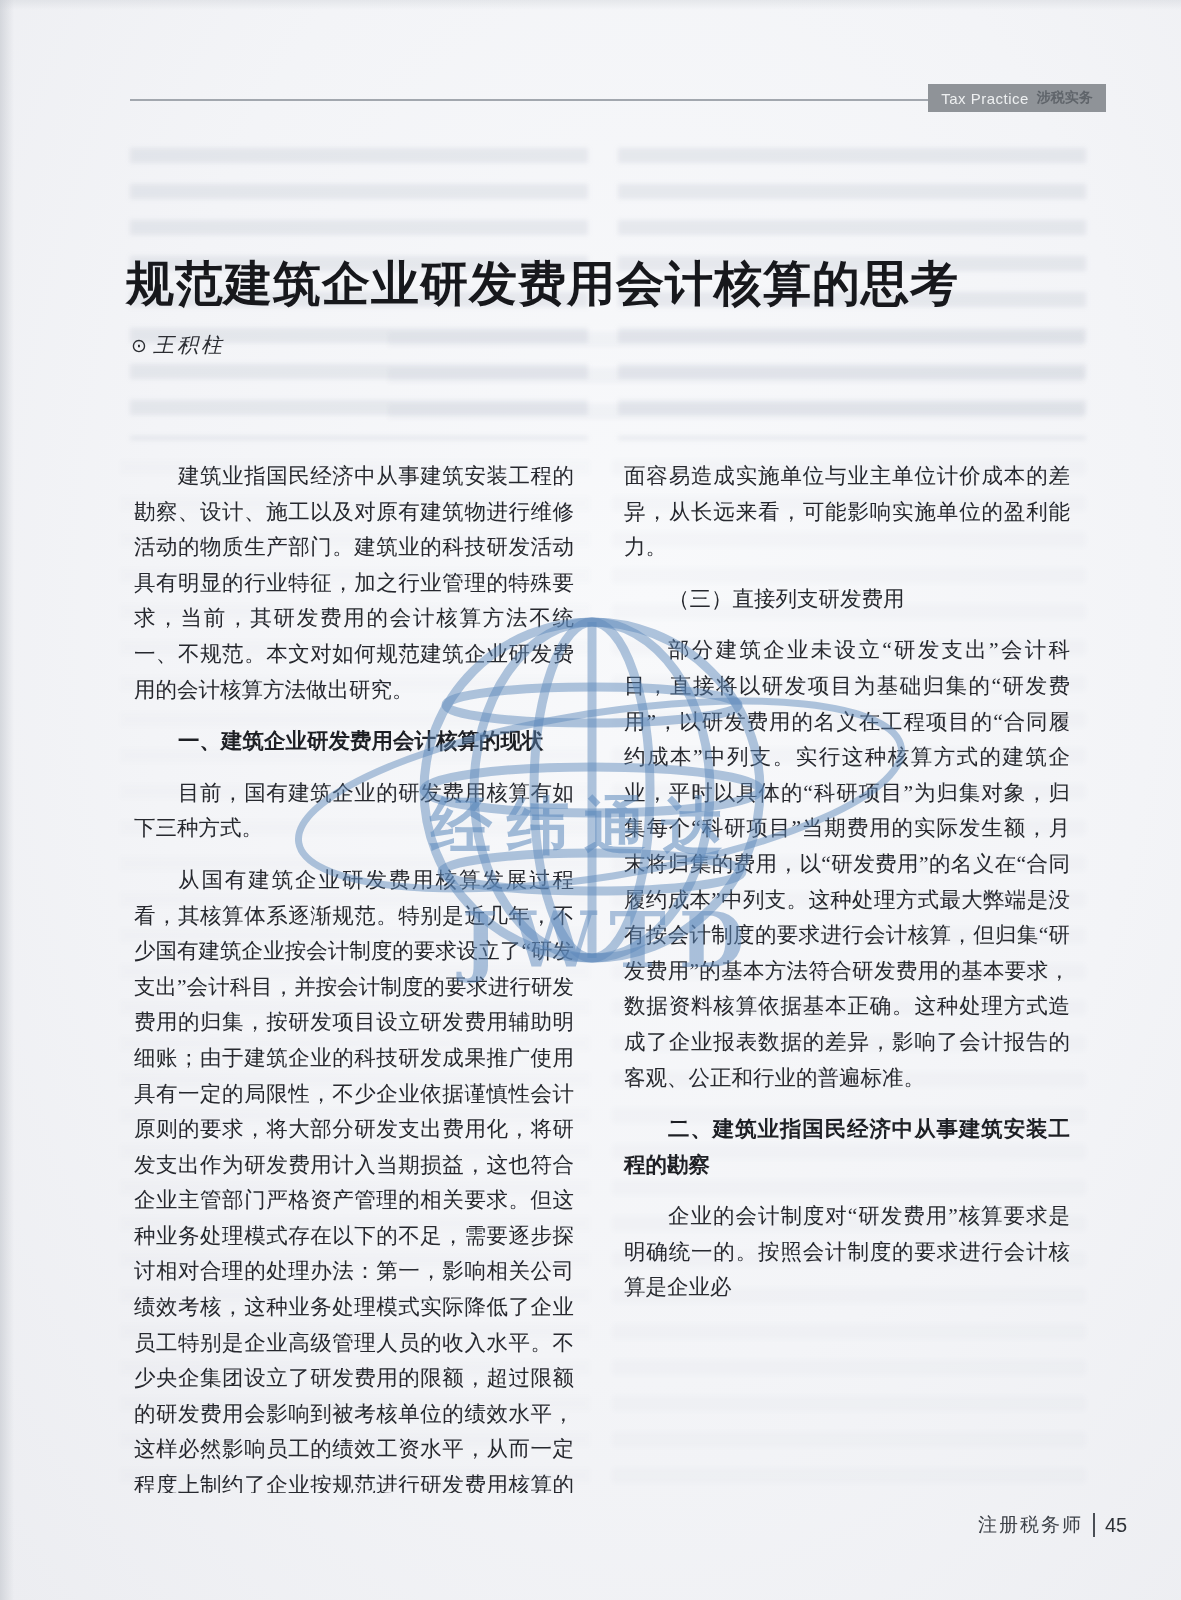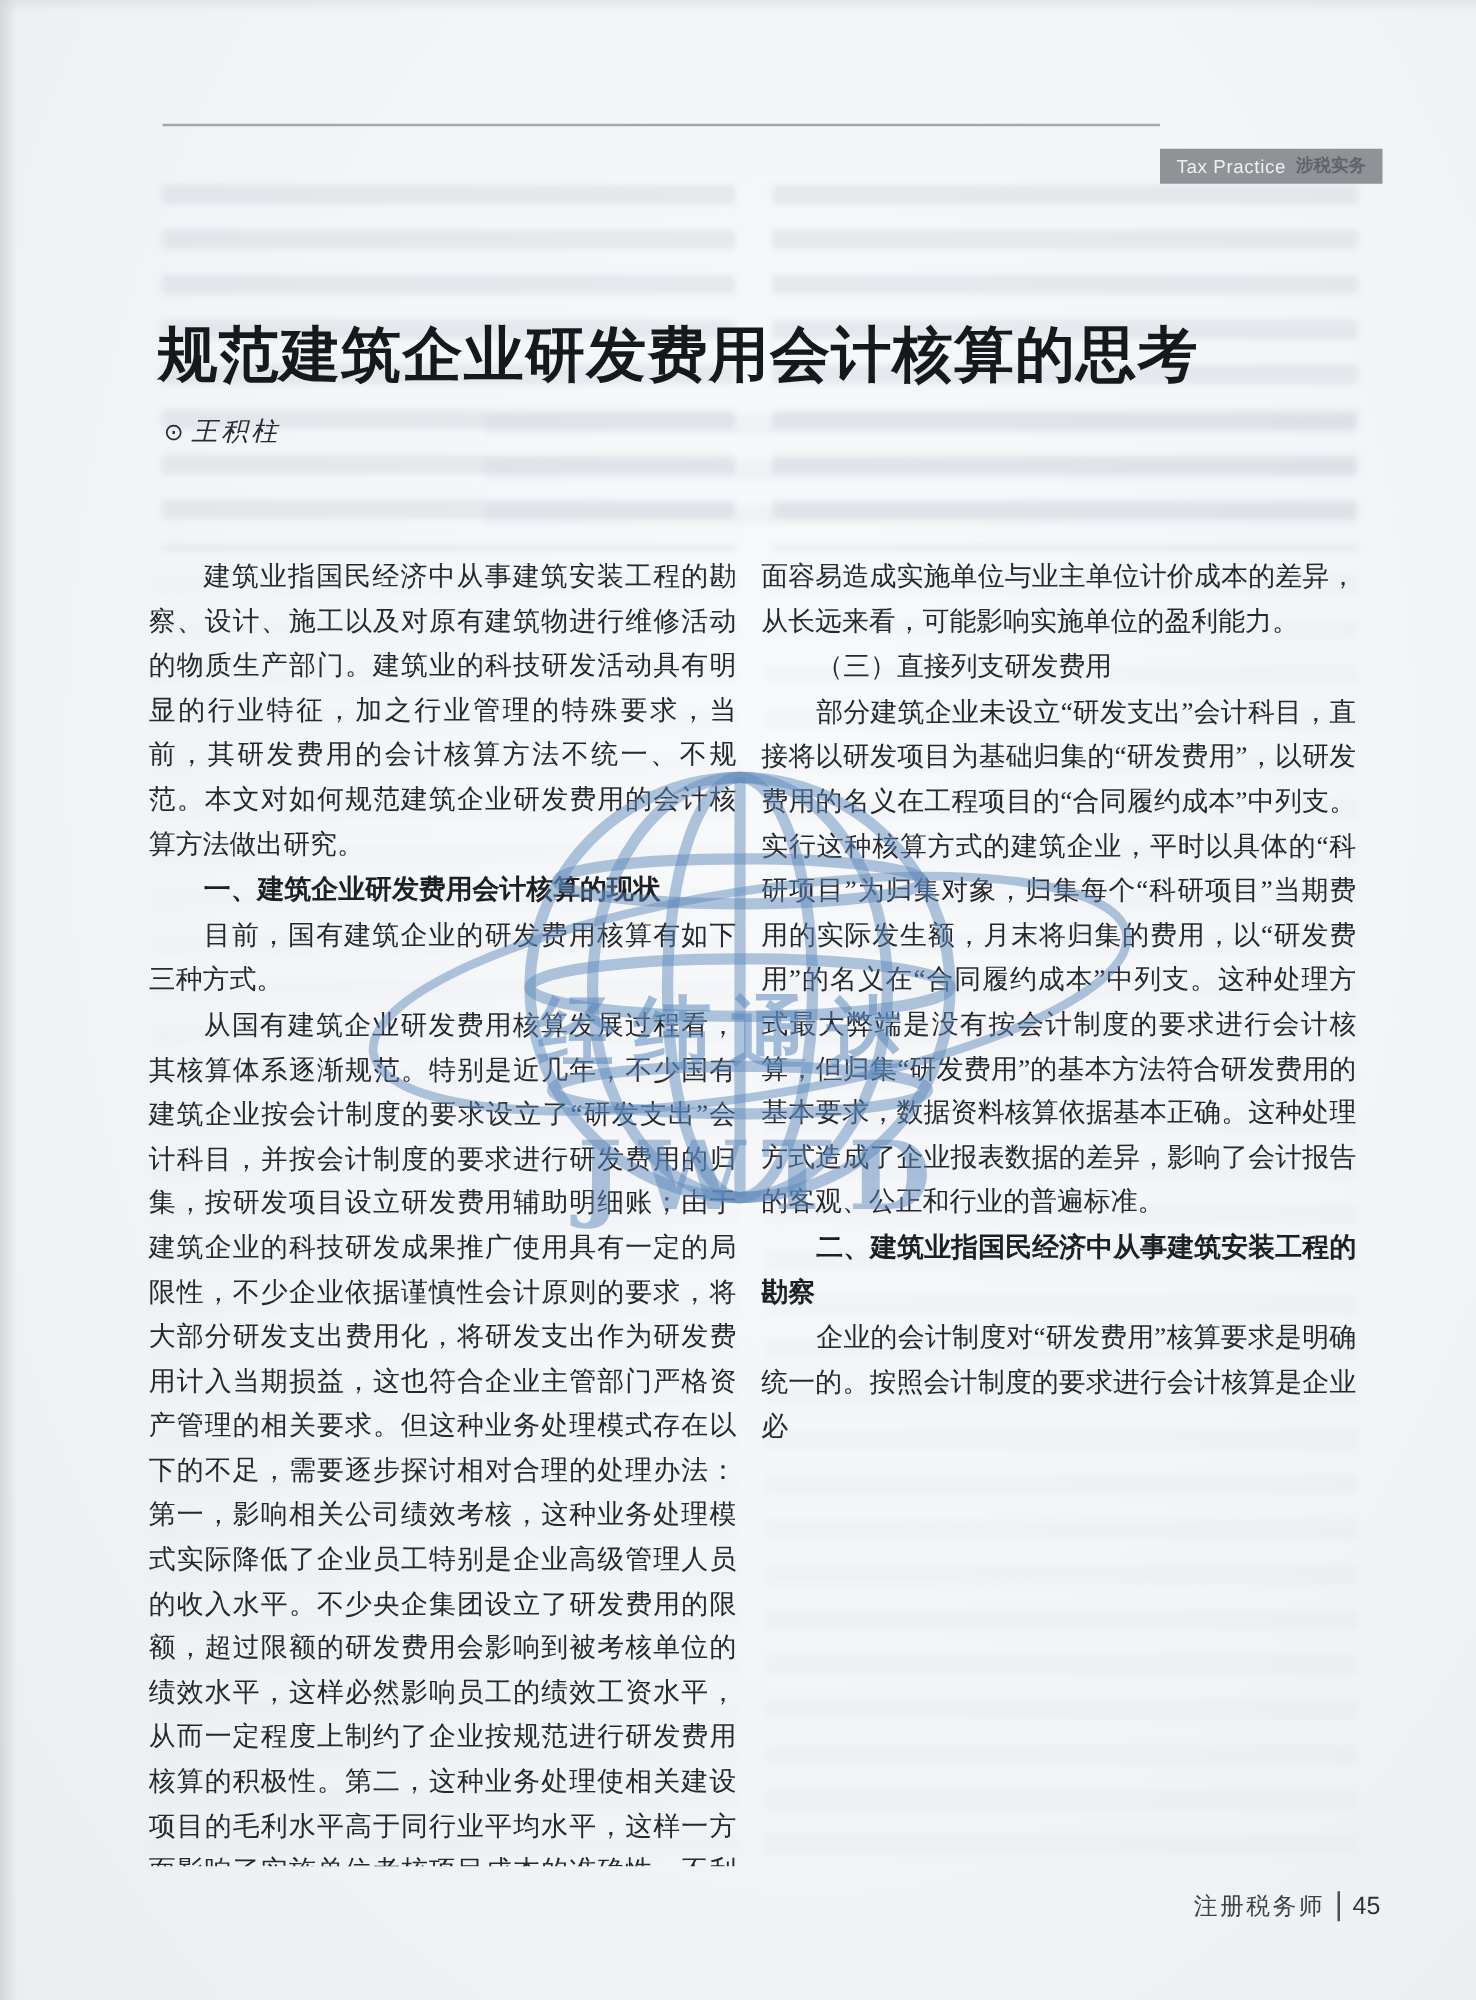--- a/index.html
+++ b/index.html
@@ -19,53 +19,53 @@
     background:repeating-linear-gradient(180deg,
       rgba(104,118,145,0.11) 0px, rgba(104,118,145,0.11) 15px,
       rgba(104,118,145,0) 15px, rgba(104,118,145,0) 36px);}
   .ghost.faint{opacity:.45;}
   .ghost.fainter{opacity:.28;}
 
   
   .header-rule{position:absolute;left:130px;top:99px;width:798px;height:2px;background:#a2a7ae;}
   .header-tag{position:absolute;left:928px;top:84px;width:178px;height:28px;background:#8f9398;
     display:flex;align-items:center;justify-content:center;gap:8px;
-    font-family:"Liberation Sans", sans-serif;margin-top:35px;}
+    font-family:"Liberation Sans", sans-serif;}
   .header-tag .en{color:#eef0f1;font-size:15px;letter-spacing:.5px;}
   .header-tag .zh{color:#5f646a;font-size:14px;font-weight:bold;}
 
   
   .title{position:absolute;left:126px;top:252px;width:900px;
     font-family:"Liberation Sans", sans-serif;font-weight:bold;
     font-size:48px;letter-spacing:1px;color:#17181c;white-space:nowrap;}
   .author{position:absolute;left:131px;top:331px;font-size:21px;color:#2b2d32;
     font-style:italic;letter-spacing:3px;}
   .author .marker{font-style:normal;font-size:19px;margin-right:6px;letter-spacing:0;}
 
   
   .col{position:absolute;top:443px;height:1050px;overflow:hidden;
     font-size:21.5px;line-height:35.6px;color:#26282e;text-align:justify;}
   .col-left{left:118px;width:472px;}
   .col-right{left:608px;width:478px;}
-  .col p{margin:1px;text-indent:2.05em;}
+  .col p{margin:16px;text-indent:2.05em;}
   .col p.noindent{text-indent:0;}
   .col p.h1{font-weight:bold;font-family:"Liberation Sans", sans-serif;color:#1d1f24;}
 
   
   .wm{position:absolute;pointer-events:none;}
   .wm-text1{left:430px;top:784px;font-size:62px;letter-spacing:15px;
     font-family:"Liberation Sans", sans-serif;font-weight:600;
     color:rgba(91,136,187,0.55);white-space:nowrap;}
   .wm-text2{left:462px;top:896px;font-size:76px;letter-spacing:13px;
     font-family:"DejaVu Serif", serif;font-weight:bold;
     color:rgba(91,136,187,0.50);white-space:nowrap;}
 
   
   .footer{position:absolute;left:955px;top:1512px;display:flex;align-items:center;gap:10px;}
-  .footer .journal{font-size:19px;color:#3d4148;letter-spacing:2px;}
+  .footer .journal{font-size:19px;color:#3d4148;letter-spacing:2px;margin-left:23px;}
   .footer .bar{width:2px;height:24px;background:#4a4e55;}
   .footer .pagenum{font-size:20px;color:#2e3238;font-family:"Liberation Sans", sans-serif;}
 </style>
 </head>
 <body>
 
 <div class="scan-edge-left"></div>
 <div class="scan-edge-top"></div>
 
 <div class="ghost" style="left:130px;top:148px;width:458px;height:292px;"></div>

